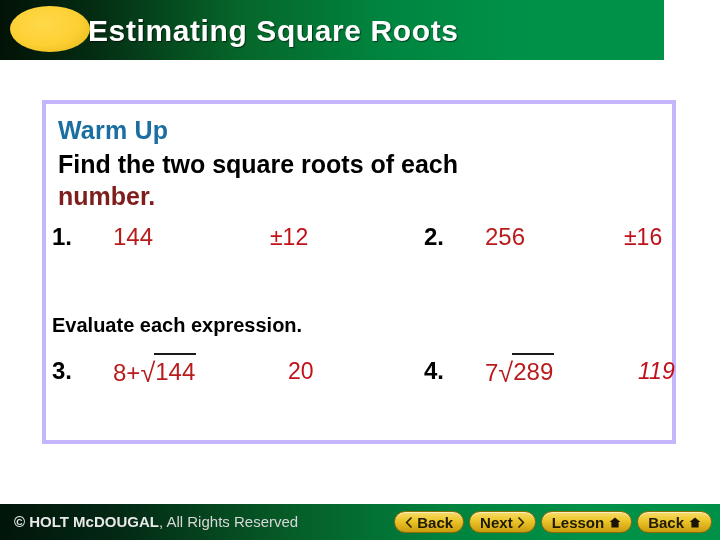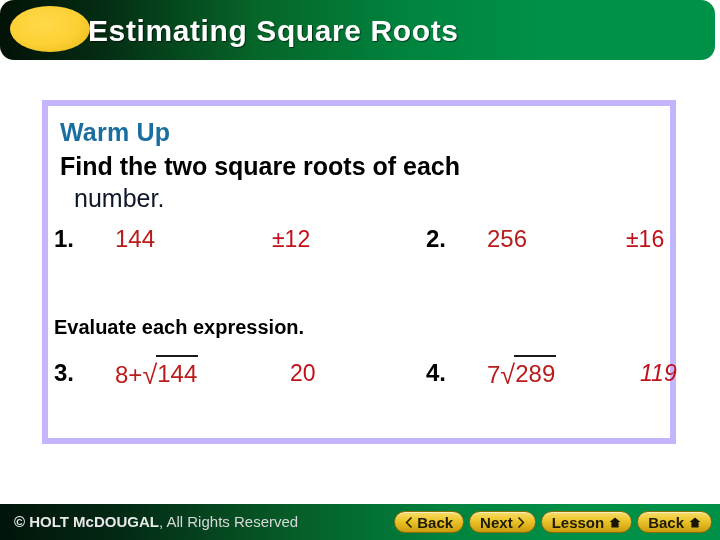--- a/index.html
+++ b/index.html
@@ -17,31 +17,30 @@
     width: 720px;
     height: 540px;
     background: #ffffff;
   }
 
   
   .header-bar {
     position: absolute;
     left: 0;
     top: 0;
-    width: 715px;
+    width: 664px;
     height: 60px;
     background: linear-gradient(to right,
         #021206 0%,
         #042c13 14%,
         #066629 36%,
         #00853f 58%,
         #009148 78%,
         #009148 100%);
     overflow: visible;
-    border-radius: 14px;
   }
 
   .header-ellipse {
     position: absolute;
     left: 10px;
     top: 6px;
     width: 80px;
     height: 46px;
     border-radius: 50%;
     background: radial-gradient(ellipse at 42% 38%, #ffd94a 0%, #fdd034 52%, #eec022 80%, #d9ad17 100%);
@@ -63,21 +62,21 @@
     text-shadow: 1px 1px 1px rgba(0,0,0,0.55);
   }
 
   
   .content-box {
     position: absolute;
     left: 42px;
     top: 100px;
     width: 634px;
     height: 344px;
-    border: 6px solid #c4b5fd;
+    border: 4px solid #c4b5fd;
     background: #ffffff;
   }
 
   .content-inner {
     position: relative;
     width: 100%;
     height: 100%;
     padding: 8px 10px 0 6px;
   }
 
@@ -93,25 +92,25 @@
   .prompt {
     color: #000000;
     font-size: 25px;
     font-weight: bold;
     line-height: 32px;
     margin: 2px 0 0 6px;
     max-width: 560px;
   }
 
   .prompt2 {
-    color: #0f172a;
+    color: #7f1d1d;
     font-size: 25px;
-    font-weight: normal;
+    font-weight: bold;
     line-height: 32px;
-    margin: 0 0 0 20px;
+    margin: 0 0 0 6px;
   }
 
   
   .problem-row {
     position: absolute;
     left: 0;
     width: 100%;
     height: 36px;
   }
   .row-1 { top: 116px; }

